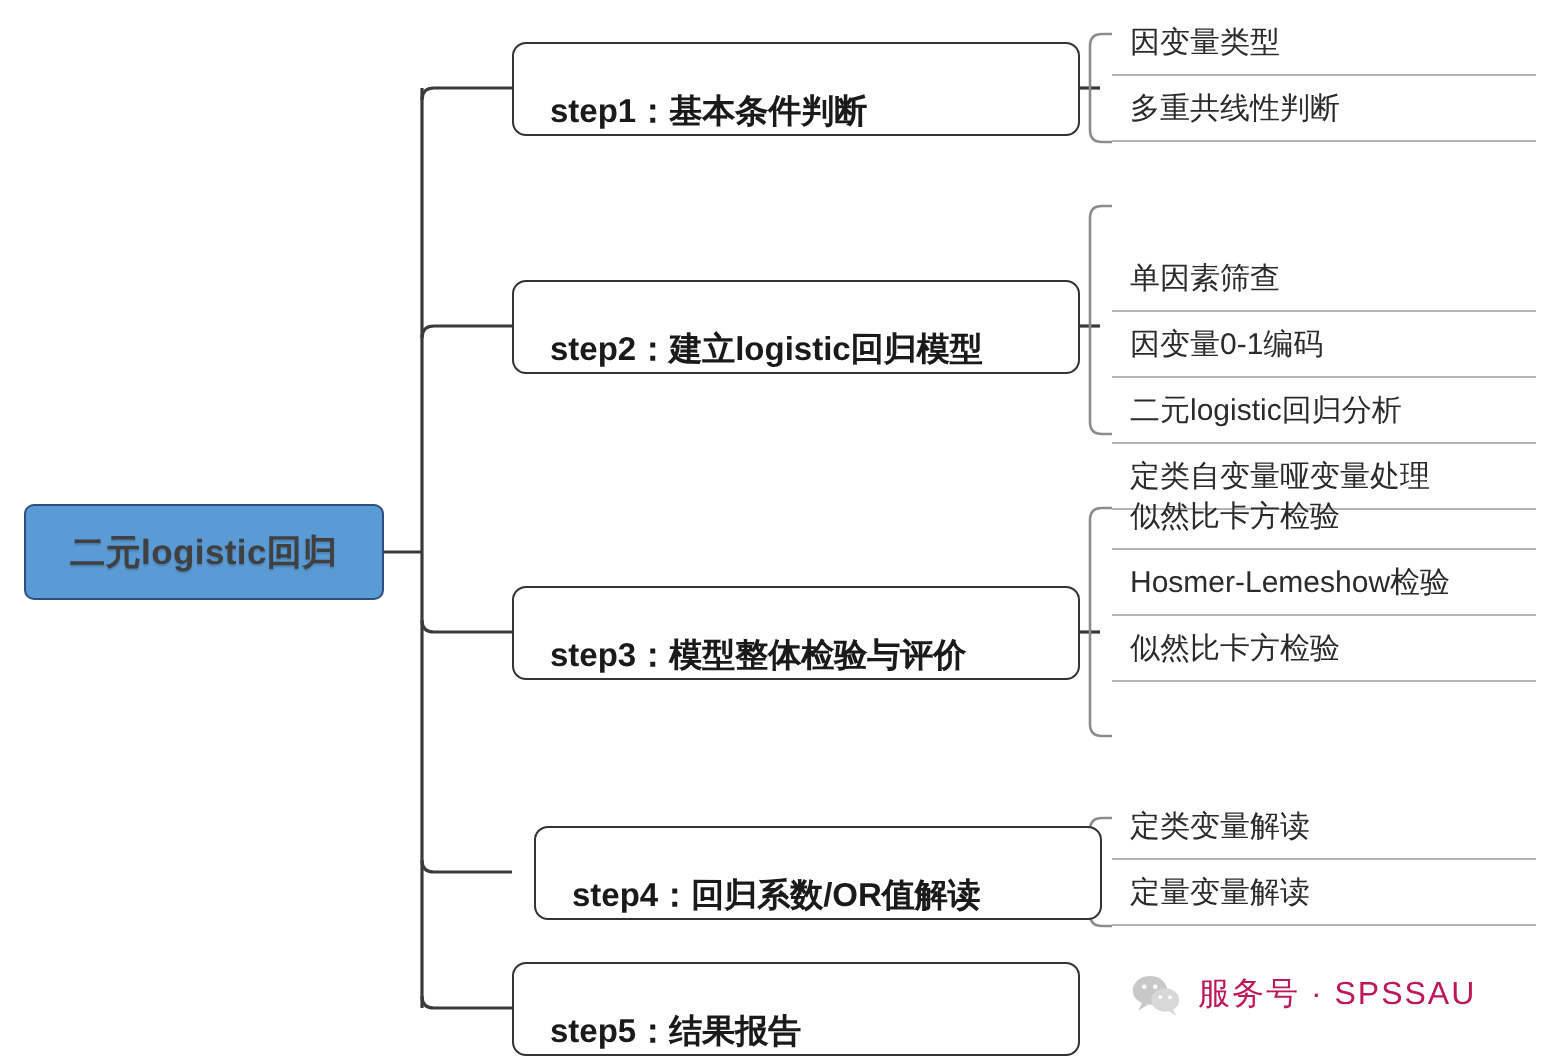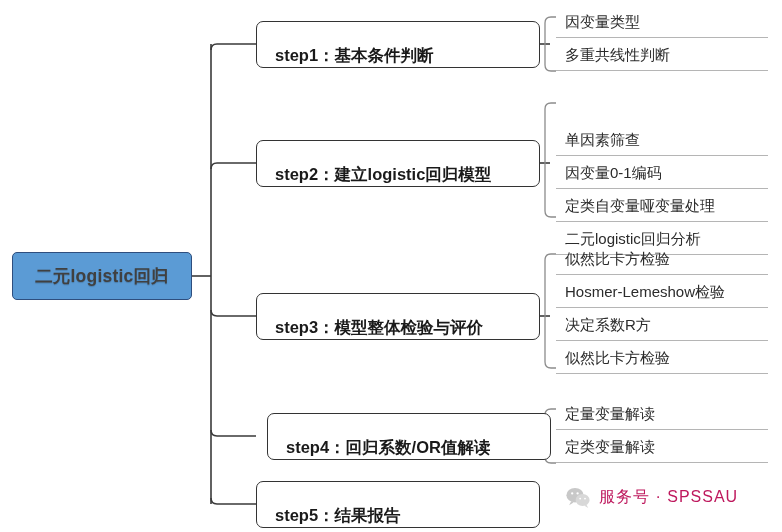--- a/index.html
+++ b/index.html
@@ -163,40 +163,39 @@
     <div class="leaf-item">因变量类型</div>
     <div class="leaf-item">多重共线性判断</div>
   </div>
 
   <div class="step-node" style="top:140px;">
     <span class="step-text">step2：建立logistic回归模型</span>
   </div>
   <div class="leaf-group" style="top:99px;margin-top:24px;">
     <div class="leaf-item">单因素筛查</div>
     <div class="leaf-item">因变量0-1编码</div>
+    <div class="leaf-item">二元logistic回归分析</div>
     <div class="leaf-item">定类自变量哑变量处理</div>
-    <div class="leaf-item">二元logistic回归分析</div>
   </div>
 
   <div class="step-node" style="top:293px;">
     <span class="step-text">step3：模型整体检验与评价</span>
   </div>
   <div class="leaf-group" style="top:242px;">
     <div class="leaf-item">似然比卡方检验</div>
     <div class="leaf-item">Hosmer-Lemeshow检验</div>
-    <div class="leaf-item">决定系数R方</div>
     <div class="leaf-item">似然比卡方检验</div>
   </div>
 
   <div class="step-node" style="top:413px;margin-left:11px;">
     <span class="step-text">step4：回归系数/OR值解读</span>
   </div>
   <div class="leaf-group" style="top:397px;">
+    <div class="leaf-item">定类变量解读</div>
     <div class="leaf-item">定量变量解读</div>
-    <div class="leaf-item">定类变量解读</div>
   </div>
 
   <div class="step-node" style="top:481px;">
     <span class="step-text">step5：结果报告</span>
   </div>
 
   <div class="watermark">
     <span class="wm-icon">
       <svg width="24" height="21" viewBox="0 0 24 21">
         <ellipse cx="9" cy="8.2" rx="8.6" ry="7.2" fill="#c8c8c8"></ellipse>

